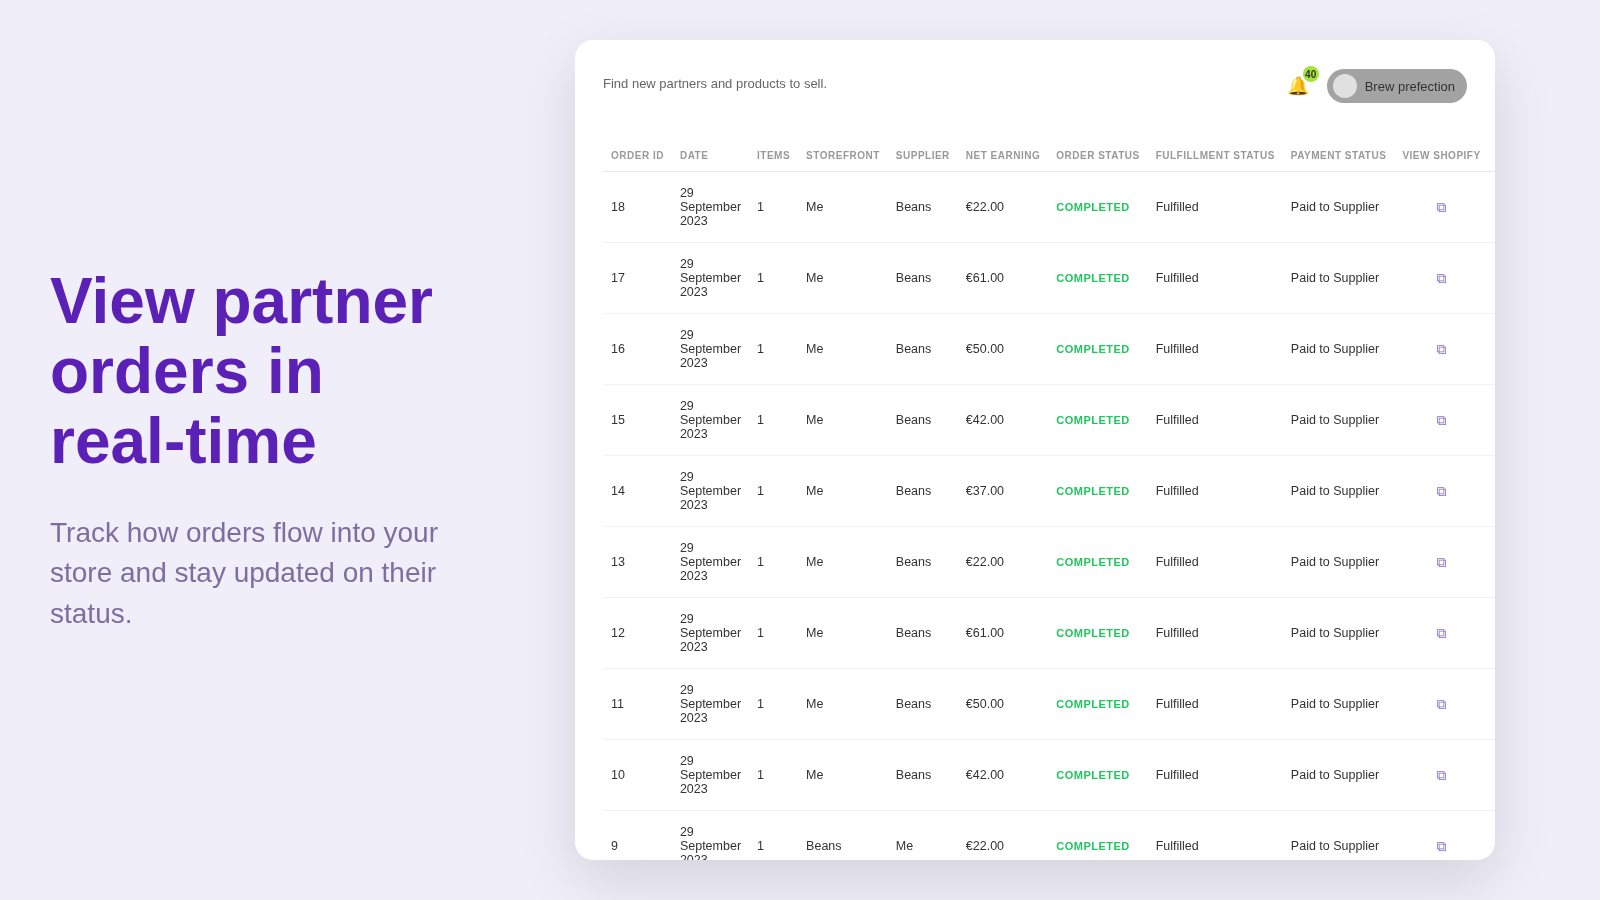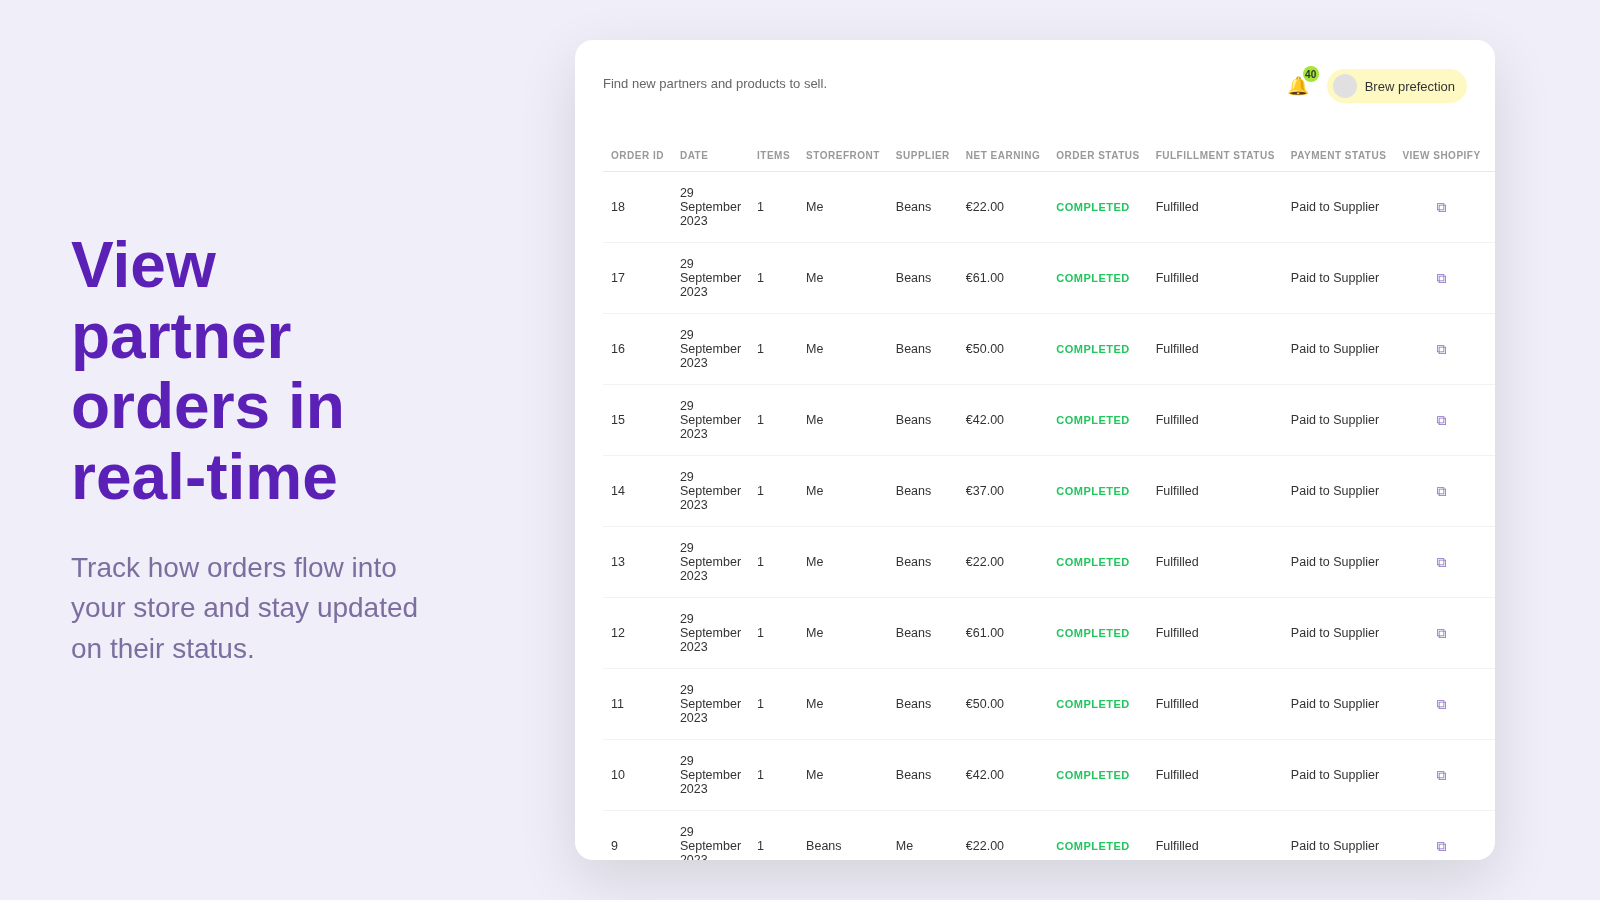--- a/index.html
+++ b/index.html
@@ -9,21 +9,21 @@
       width: 1600px;
       height: 900px;
       overflow: hidden;
       display: flex;
       align-items: center;
     }
 
     .left-panel {
       width: 480px;
       flex-shrink: 0;
-      padding: 60px 40px 60px 71px;
+      padding: 60px 40px 60px 50px;
     }
 
     .hero-title {
       font-size: 64px;
       font-weight: 800;
       color: #5b21b6;
       line-height: 1.1;
       margin-bottom: 36px;
     }
 
@@ -108,21 +108,21 @@
 
     .bell-icon {
       font-size: 18px;
       color: #666;
     }
 
     .user-chip {
       display: flex;
       align-items: center;
       gap: 8px;
-      background: #fef9c3;
+      background: #a3a3a3;
       border-radius: 20px;
       padding: 5px 12px 5px 6px;
     }
 
     .user-avatar {
       width: 24px;
       height: 24px;
       border-radius: 50%;
       background: #e0e0e0;
     }

